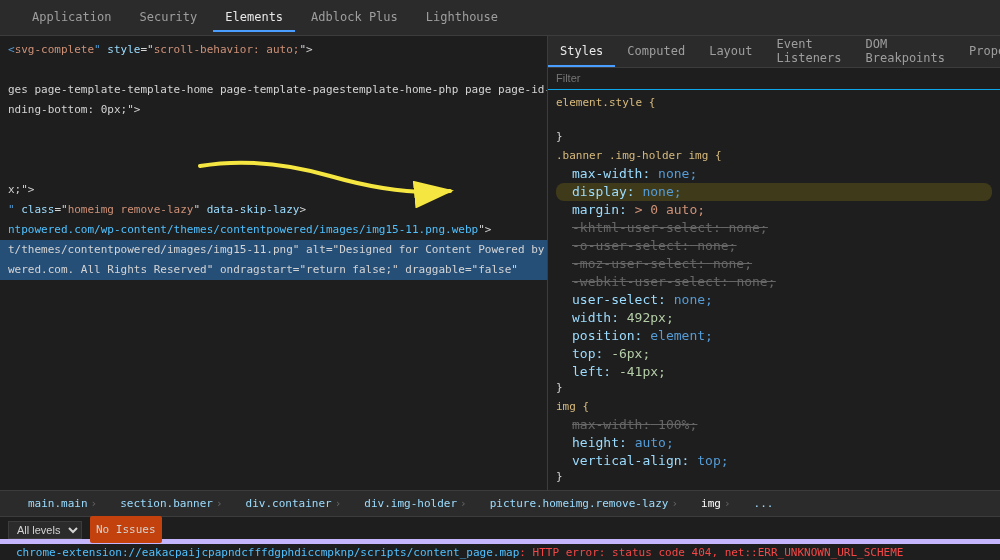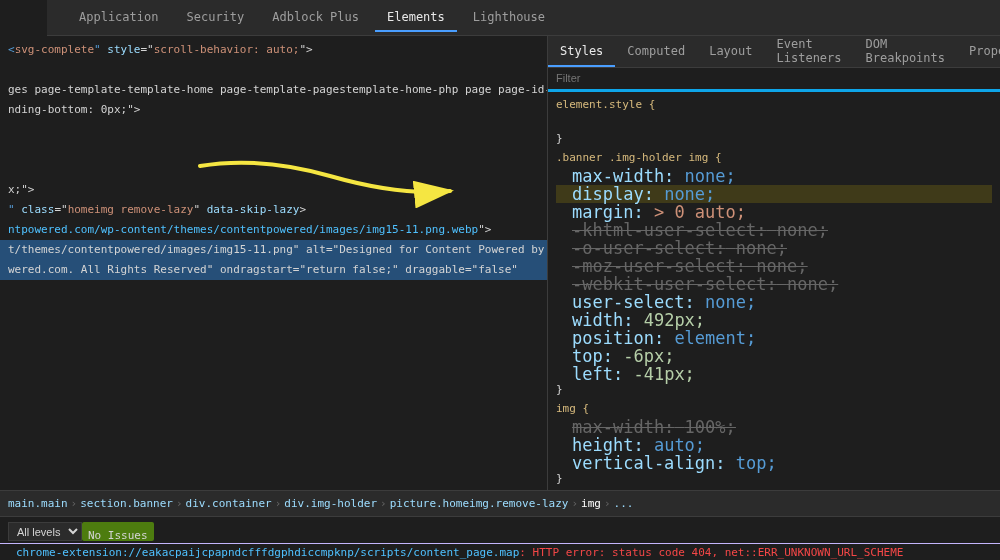--- a/index.html
+++ b/index.html
@@ -15,21 +15,20 @@
 
     
     .devtools-nav {
       display: flex;
       align-items: center;
       background: #2b2b2b;
       border-bottom: 1px solid #3c3c3c;
       height: 36px;
       padding: 0 20px;
       gap: 4px;
-      margin-left: 47px;
     }
     .nav-tab {
       padding: 6px 12px;
       color: #9e9e9e;
       cursor: pointer;
       font-size: 12px;
       border-bottom: 2px solid transparent;
       white-space: nowrap;
     }
     .nav-tab.active {
@@ -106,21 +105,21 @@
       border-bottom: 2px solid transparent;
     }
     .styles-tab.active {
       color: #e8e8e8;
       border-bottom: 2px solid #4a9eff;
     }
 
     
     .filter-bar {
       padding: 4px 8px;
-      border-bottom: 3px solid #0ea5e9;
+      border-bottom: 1px solid #0ea5e9;
     }
     .filter-bar input {
       background: transparent;
       border: none;
       color: #d4d4d4;
       font-size: 11px;
       outline: none;
       width: 100%;
     }
 
@@ -134,29 +133,30 @@
       margin-bottom: 4px;
     }
     .css-selector {
       color: #d7ba7d;
       font-size: 11px;
       line-height: 18px;
     }
     .css-prop-line {
       padding-left: 16px;
       line-height: 18px;
-      font-size: 17px;
+      font-size: 13px;
     }
     .css-prop { color: #9cdcfe; }
     .css-val { color: #ce9178; }
     .css-val-none { color: #569cd6; }
     .css-val-num { color: #b5cea8; }
     .css-close { color: #d4d4d4; }
     .css-prop-line.highlighted-rule {
       background: rgba(255, 220, 0, 0.15);
+      border-radius: 8px;
     }
     .strikethrough {
       text-decoration: line-through;
       color: #666;
     }
     .strikethrough .css-prop { color: #666; text-decoration: line-through; }
     .strikethrough .css-val { color: #666; text-decoration: line-through; }
 
     
     .breadcrumb-bar {
@@ -166,54 +166,57 @@
       display: flex;
       align-items: center;
       padding: 0 8px;
       gap: 2px;
       font-size: 11px;
       overflow: hidden;
     }
     .breadcrumb-item {
       color: #9cdcfe;
       white-space: nowrap;
+      margin-left: 20px;
     }
     .breadcrumb-sep {
       color: #666;
       margin: 0 1px;
     }
     .breadcrumb-item.active {
       color: #ffffff;
     }
 
     
     .console-bar {
       height: 48px;
       background: #1e1e1e;
       border-top: 1px solid #3c3c3c;
       display: flex;
       flex-direction: column;
       justify-content: center;
     }
     .console-controls {
       display: flex;
+      align-items: center;
       padding: 2px 8px;
-      border-bottom: 1px solid #c4b5fd;
+      gap: 8px;
+      border-bottom: 5px solid #c4b5fd;
       height: 24px;
     }
     .console-select {
       background: #2b2b2b;
       border: 1px solid #3c3c3c;
       color: #d4d4d4;
       font-size: 11px;
       padding: 1px 4px;
       cursor: pointer;
     }
     .console-badge {
-      background: #4d7c0f;
+      background: #c2410c;
       color: #d4d4d4;
       padding: 7px 6px;
       font-size: 11px;
       border-radius: 2px;
     }
     .console-error-line {
       padding: 2px 16px;
       font-size: 11px;
       color: #9e9e9e;
       white-space: nowrap;
@@ -227,22 +230,22 @@
     .css-rules::-webkit-scrollbar { width: 6px; }
     .css-rules::-webkit-scrollbar-track { background: #1e1e1e; }
     .css-rules::-webkit-scrollbar-thumb { background: #424242; }
   </style>
 </head>
 <body>
 
 <div class="devtools-nav">
   <div class="nav-tab">Application</div>
   <div class="nav-tab">Security</div>
+  <div class="nav-tab active">Elements</div>
   <div class="nav-tab">Adblock Plus</div>
-  <div class="nav-tab active">Elements</div>
   <div class="nav-tab">Lighthouse</div>
 </div>
 
 <div class="main-container">
 
   <div class="elements-panel">
     <div class="code-line">
       <span class="tag">&lt;</span><span class="attr-value">svg-complete</span><span class="tag">"</span> <span class="attr-name">style</span>="<span class="attr-value">scroll-behavior: auto;</span>"&gt;
     </div>
     <div class="code-line">&nbsp;</div>

